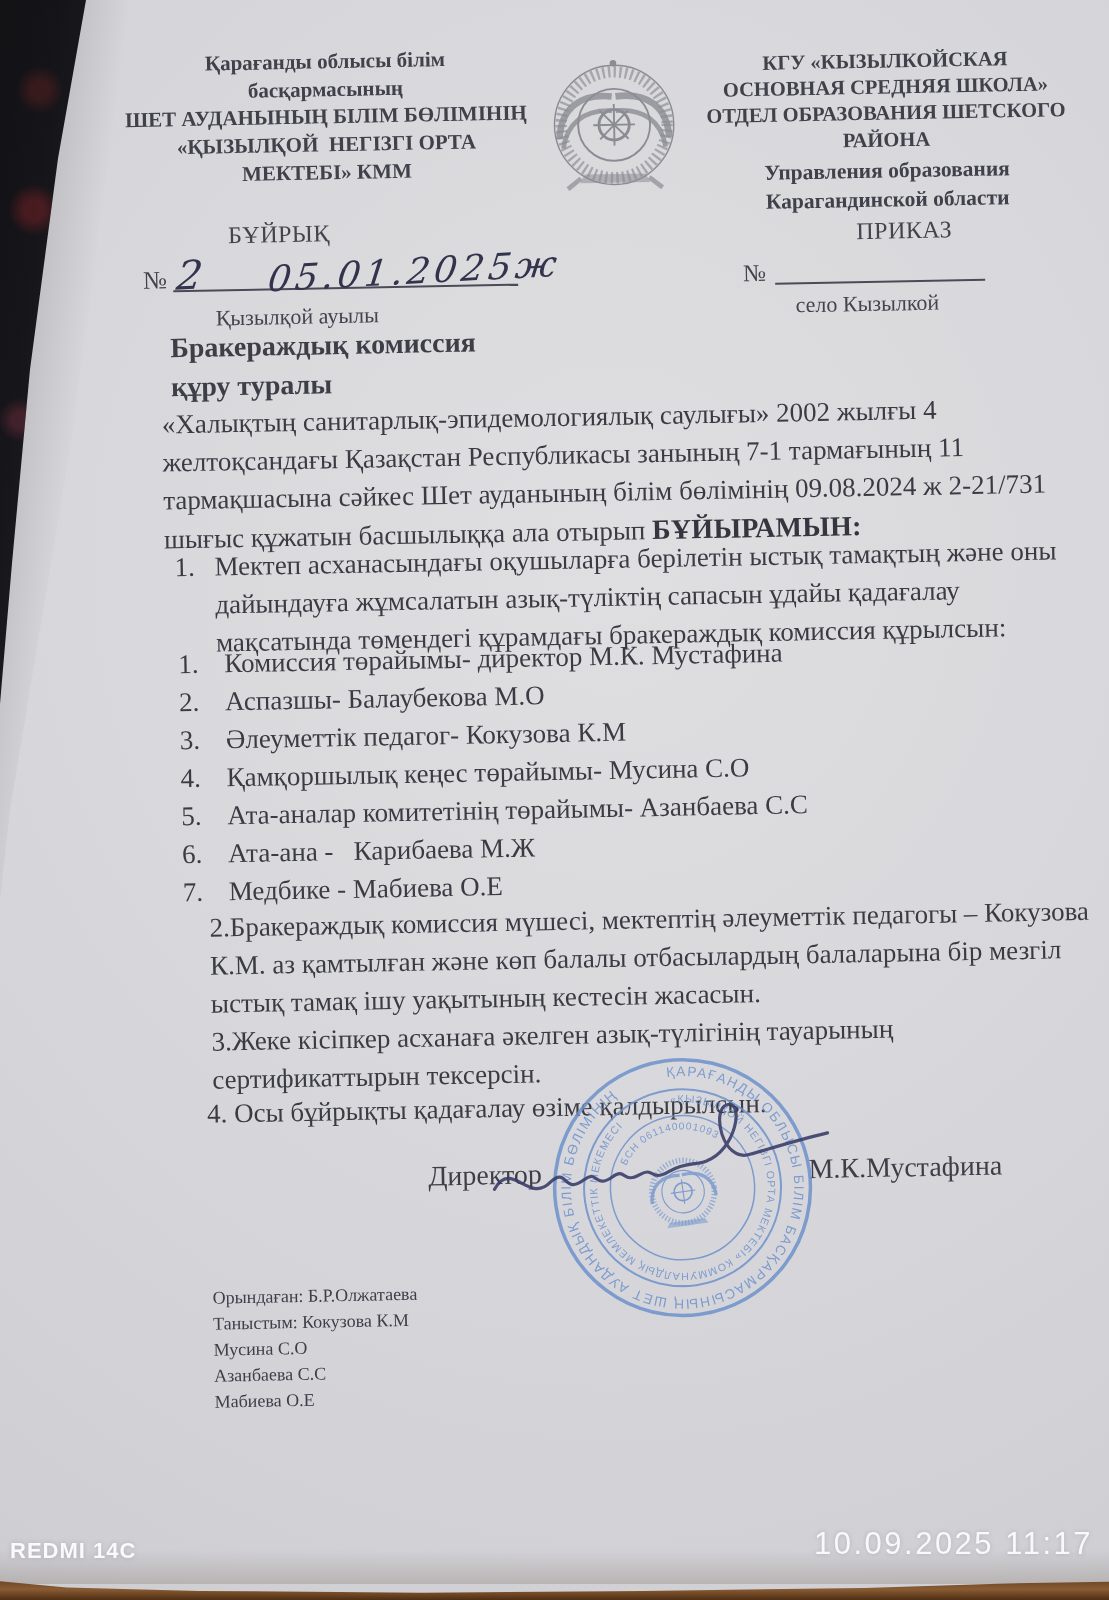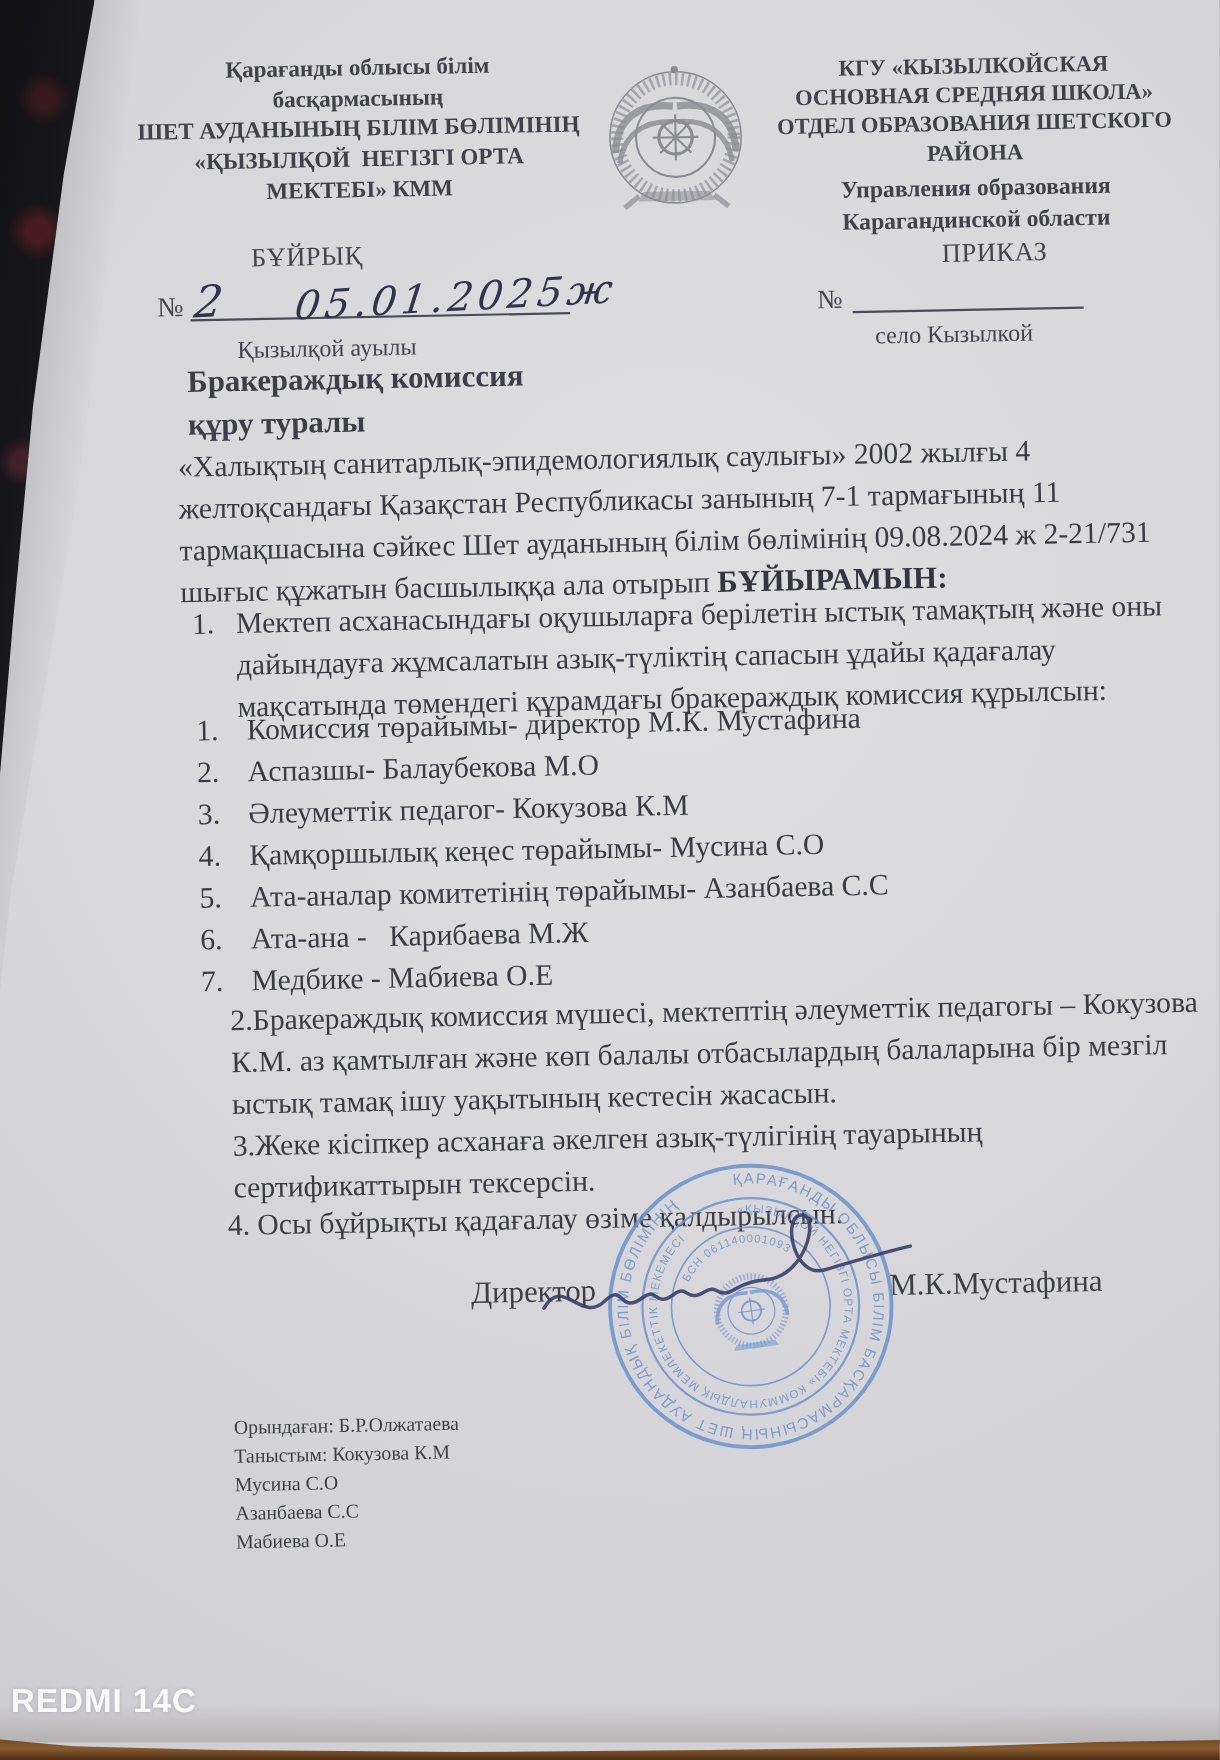--- a/index.html
+++ b/index.html
@@ -71,21 +71,21 @@
     font-size:28px;color:#3e3e48;}
   .stamp{left:538px;top:1056px;width:268px;height:268px;color:#6e92cb;opacity:.85;
     transform:rotate(-7deg);z-index:11;}
   .stamp text{font-family:"Liberation Sans", sans-serif;fill:currentColor;}
   .sig{left:474px;top:1096px;width:360px;height:160px;z-index:12;}
 
   .footer-block{left:200px;top:1278px;font-size:18px;line-height:1.45;color:#3e3e4a;}
 
   .wm{position:absolute;z-index:50;font-family:"Liberation Sans", sans-serif;
     color:rgba(255,255,255,.92);text-shadow:0 0 4px rgba(120,120,130,.35);}
-  .wm-cam{left:10px;bottom:36px;font-size:30px;font-weight:700;letter-spacing:1px;}
+  .wm-cam{left:10px;bottom:36px;font-size:22px;font-weight:700;letter-spacing:1px;}
   .wm-time{right:16px;bottom:38px;font-size:31px;font-weight:400;letter-spacing:2.5px;color:rgba(255,255,255,.9);}
 </style>
 </head>
 <body>
 
 <div class="photo">
 
   <div class="bg-edge-left"></div>
   <div class="edge-shadow"></div>
   <div class="bottom-shade"></div>
@@ -241,14 +241,15 @@
 
     <div class="abs footer-block ml">Орындаған: Б.Р.Олжатаева
 Таныстым: Кокузова К.М
 Мусина С.О
 Азанбаева С.С
 Мабиева О.Е</div>
 
   </div>
 
   <div class="wm wm-cam">REDMI 14C</div>
+  <div class="wm wm-time">10.09.2025 11:17</div>
 
 </div>
 
 </body></html>

